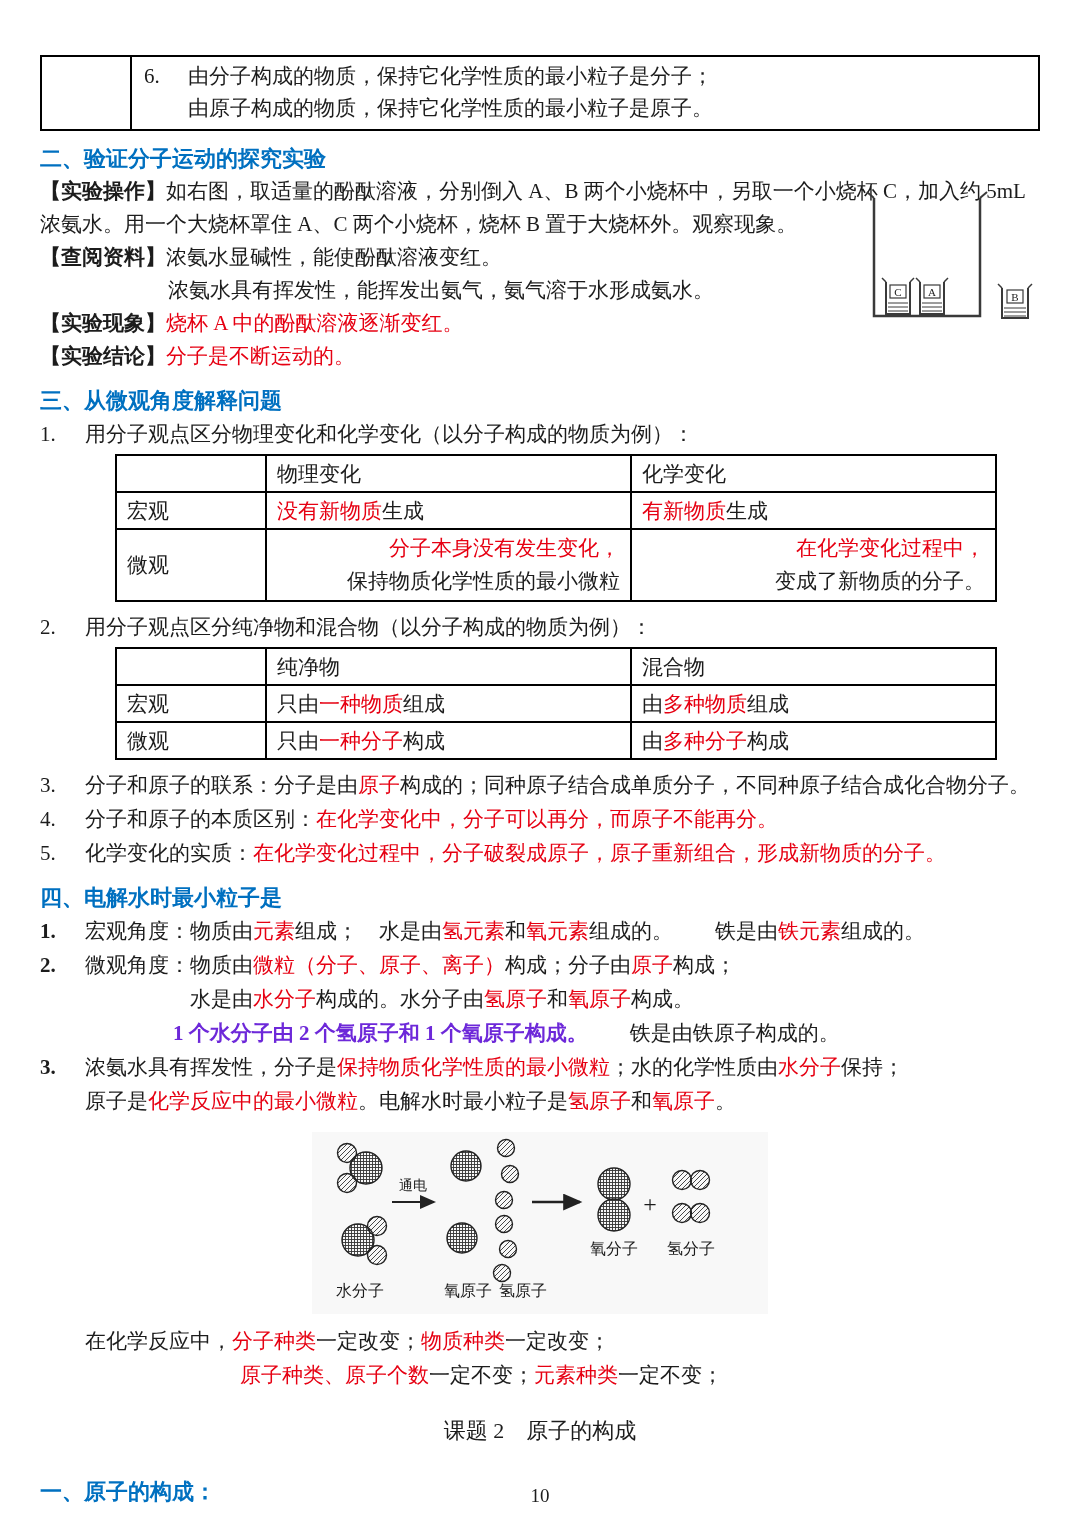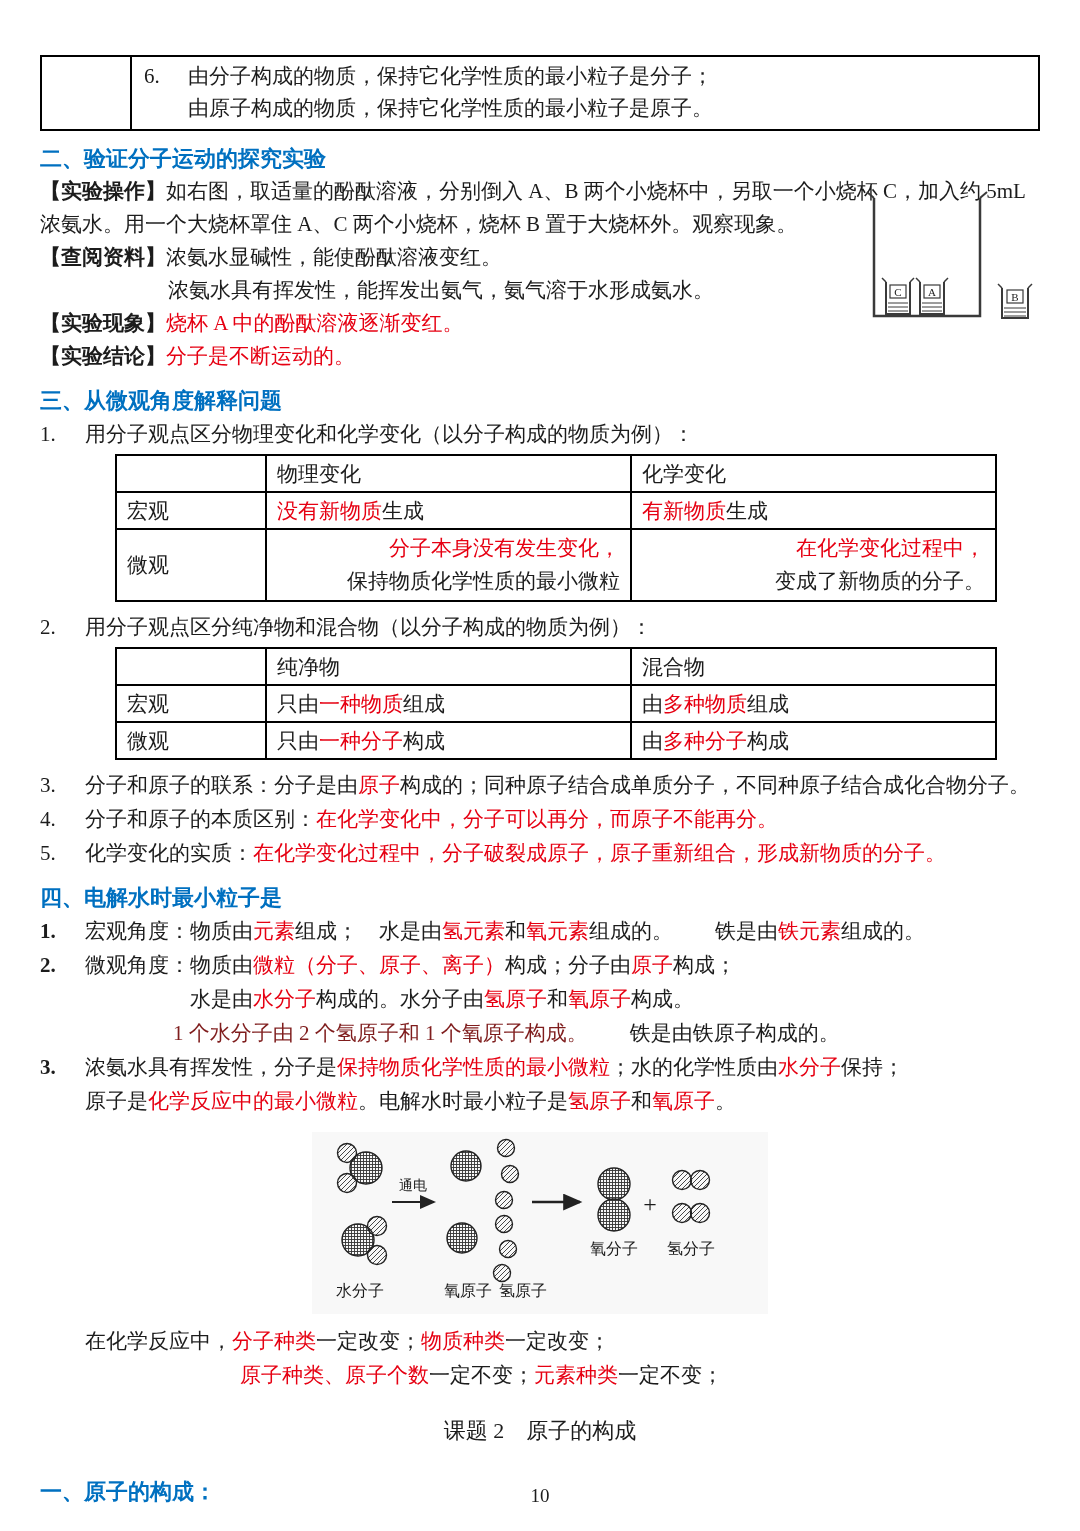--- a/index.html
+++ b/index.html
@@ -177,21 +177,21 @@
     <div class="item num-bold">
       <span class="num">1.</span>
       <span class="body"><span>宏观角度：物质由</span><span style="color: rgb(230, 0, 18);">元素</span><span>组成；　水是由</span><span style="color: rgb(230, 0, 18);">氢元素</span><span>和</span><span style="color: rgb(230, 0, 18);">氧元素</span><span>组成的。　　铁是由</span><span style="color: rgb(230, 0, 18);">铁元素</span><span>组成的。</span></span>
     </div>
 
     <div class="item num-bold">
       <span class="num">2.</span>
       <div class="body">
         <div><span>微观角度：物质由</span><span style="color: rgb(230, 0, 18);">微粒（分子、原子、离子）</span><span>构成；分子由</span><span style="color: rgb(230, 0, 18);">原子</span><span>构成；</span></div>
         <div style="padding-left:105px;"><span>水是由</span><span style="color: rgb(230, 0, 18);">水分子</span><span>构成的。水分子由</span><span style="color: rgb(230, 0, 18);">氢原子</span><span>和</span><span style="color: rgb(230, 0, 18);">氧原子</span><span>构成。</span></div>
-        <div style="padding-left:88px;"><span style="color: #7f1d1d;">1 个水分子由 2 个氢原子和 1 个氧原子构成。</span><span>　　铁是由铁原子构成的。</span></div>
+        <div style="padding-left:88px;"><span style="color: #6d28d9; font-weight: bold;">1 个水分子由 2 个氢原子和 1 个氧原子构成。</span><span>　　铁是由铁原子构成的。</span></div>
       </div>
     </div>
 
     <div class="item num-bold">
       <span class="num">3.</span>
       <div class="body">
         <div><span>浓氨水具有挥发性，分子是</span><span style="color: rgb(230, 0, 18);">保持物质化学性质的最小微粒</span><span>；水的化学性质由</span><span style="color: rgb(230, 0, 18);">水分子</span><span>保持；</span></div>
         <div><span>原子是</span><span style="color: rgb(230, 0, 18);">化学反应中的最小微粒</span><span>。电解水时最小粒子是</span><span style="color: rgb(230, 0, 18);">氢原子</span><span>和</span><span style="color: rgb(230, 0, 18);">氧原子</span><span>。</span></div>
       </div>
     </div>

